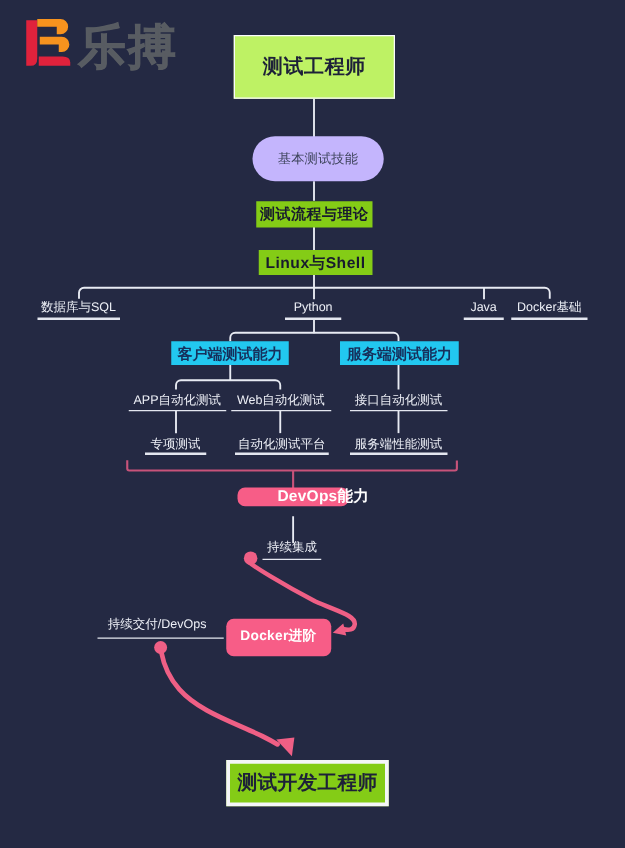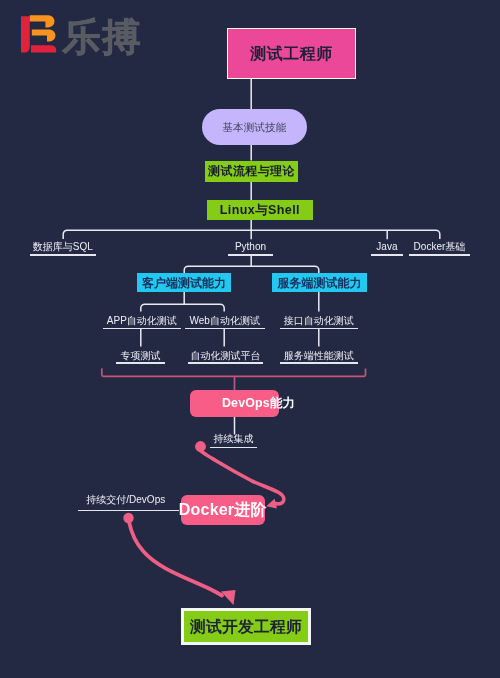--- a/index.html
+++ b/index.html
@@ -5,41 +5,41 @@
   html,body{margin:0;padding:0;}
   body{width:500px;height:678px;overflow:hidden;background:#242943;
        font-family:"Liberation Sans",sans-serif;}
   #stage{position:relative;width:500px;height:678px;background:#242943;overflow:hidden;}
   svg.lines{position:absolute;left:0;top:0;width:500px;height:678px;pointer-events:none;}
 
   .node{position:absolute;box-sizing:border-box;display:flex;align-items:center;
         justify-content:center;white-space:nowrap;line-height:1;}
 
   
-  .n-root{left:187px;top:28px;width:129px;height:51px;background:#ec4899;
+  .n-root{left:187px;top:28px;width:129px;height:51px;background:#bef264;
           border:1.5px solid #fbfbfd;color:#1d2138;
-          font-size:16px;font-weight:600;letter-spacing:0.5px;margin-left:40px;}
+          font-size:16px;font-weight:600;letter-spacing:0.5px;}
   .n-final{left:180.8px;top:608px;width:130.5px;height:37px;background:#84cc16;
            border:3px solid #f5f6f8;color:#1d2138;
            font-size:15.8px;font-weight:600;letter-spacing:0.2px;}
   
   .n-basic{left:201.7px;top:108.9px;width:105.3px;height:36.4px;background:#c4b5fd;
           border-radius:18.2px;color:#3e445c;font-size:10.6px;letter-spacing:0.1px;}
   
   .n-yellow{background:#84cc16;color:#181b2e;font-weight:bold;letter-spacing:0.4px;}
   .n-proc{left:205.3px;top:160.5px;width:92.4px;height:21px;font-size:12px;}
-  .n-linux{left:206.9px;top:200.2px;width:106px;height:20px;font-size:12.5px;}
+  .n-linux{left:206.9px;top:200.2px;width:91px;height:20px;font-size:12.5px;}
   
   .n-cyan{background:#22c8f0;color:#16305c;font-weight:bold;font-size:12px;letter-spacing:0;text-align:right;}
   .n-client{left:137px;top:273px;width:94px;height:19px;}
   .n-server{left:272px;top:273px;width:95px;height:19px;}
   
   .n-pink{background:#f75d87;color:#ffffff;font-weight:bold;border-radius:6px;}
-  .n-devops{left:190.3px;top:390.2px;width:88.5px;height:27px;font-size:12.4px;letter-spacing:0.2px;padding-left:48px;}
-  .n-dockeradv{left:181px;top:495px;width:83.5px;height:29.5px;font-size:16px;letter-spacing:0.2px;}
+  .n-devops{left:190.3px;top:390.2px;width:88.5px;height:15px;font-size:12.4px;letter-spacing:0.2px;padding-left:48px;}
+  .n-dockeradv{left:181px;top:495px;width:83.5px;height:29.5px;font-size:11px;letter-spacing:0.2px;}
 
   
   .lbl{position:absolute;color:#eef0f7;white-space:nowrap;line-height:1;
        font-size:10px;letter-spacing:0;text-align:center;}
   .ul{position:absolute;height:1.6px;background:#e4e7f0;}
 
   .logo{position:absolute;left:16px;top:14px;width:140px;height:48px;}
 </style>
 </head>
 <body>

